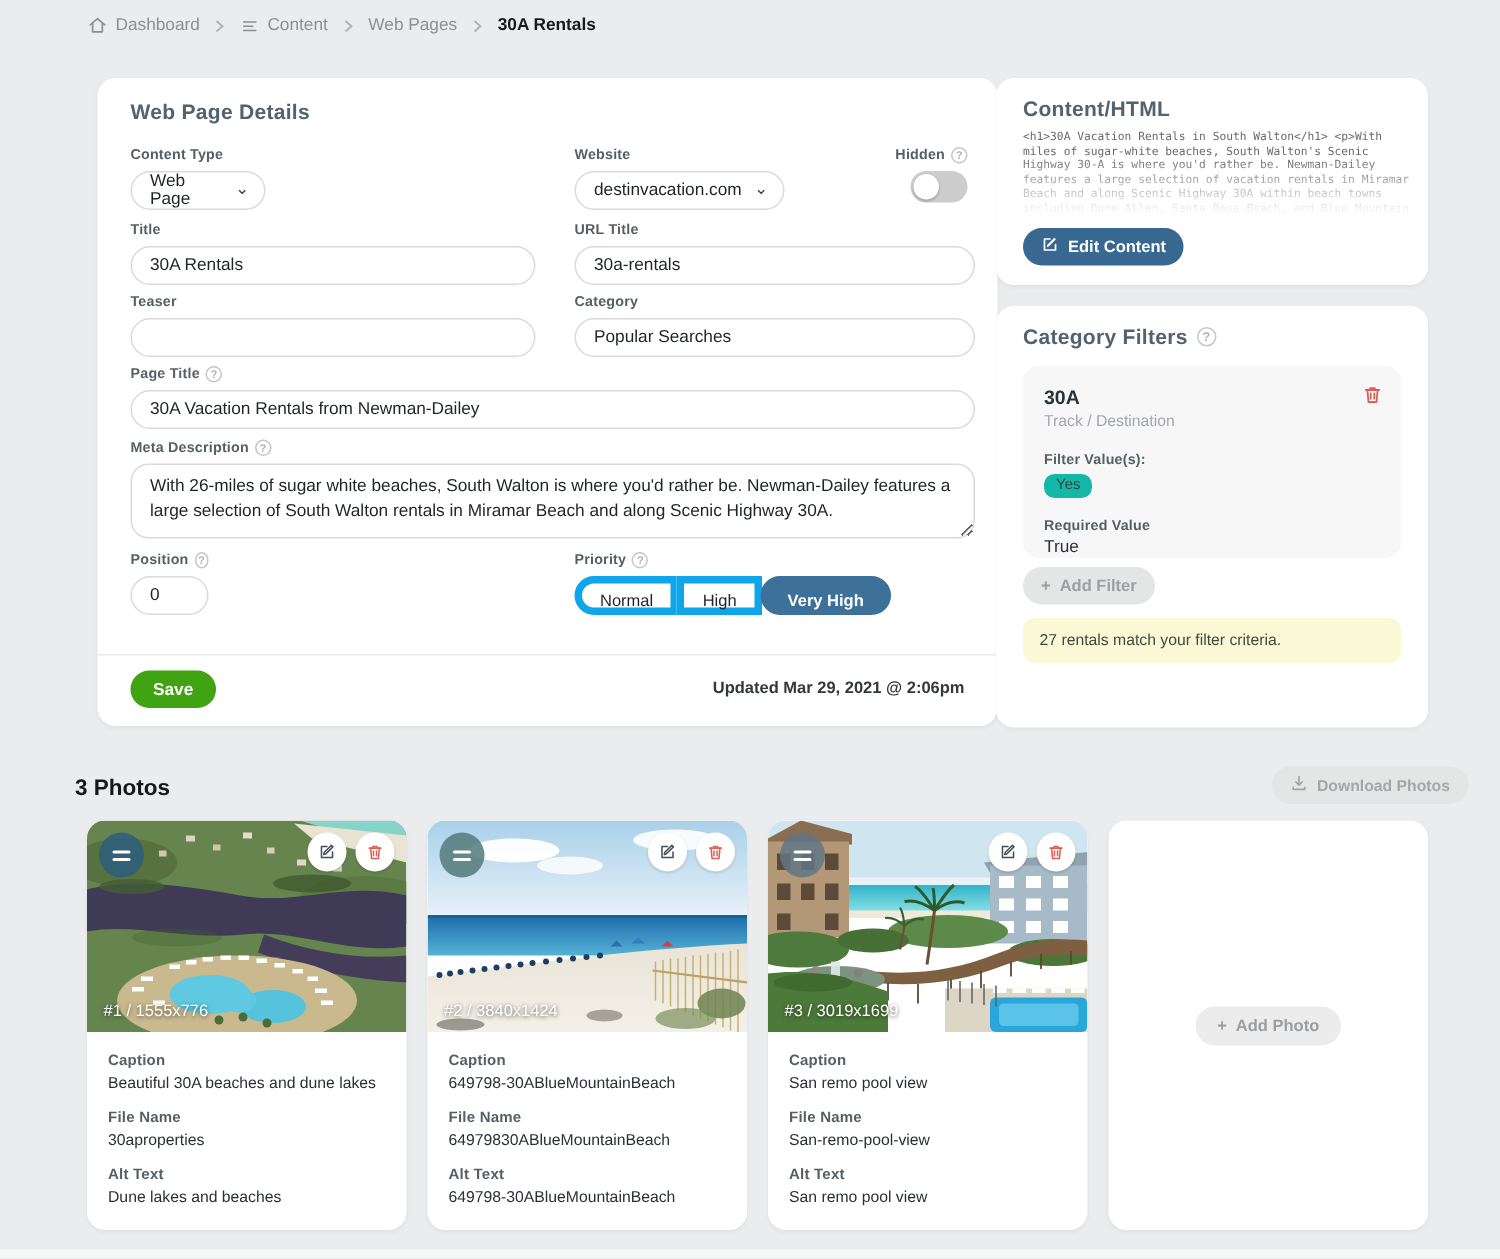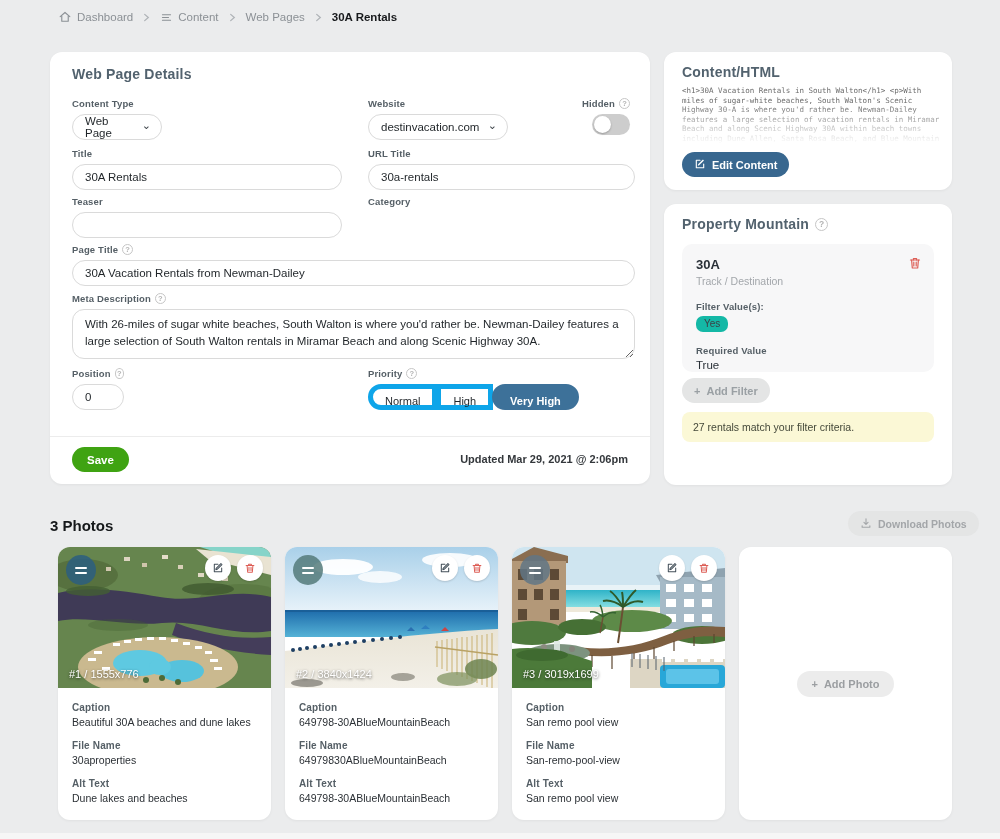--- a/index.html
+++ b/index.html
@@ -137,21 +137,21 @@
   <span class="crumb-sep">
       <svg width="9" height="9" viewBox="0 0 10 10" fill="none" stroke="#aeb2b6" stroke-width="1.4" stroke-linecap="round">
         <path d="M3 1.5 L7 5 L3 8.5"></path>
       </svg>
     </span>
   <span class="crumb crumb-current">
     <span>30A Rentals</span>
   </span>
 </nav>
 
-<section class="card" style="left:50px; top:52px; width:600px; height:432px;">
+<section class="card" style="left:65px; top:52px; width:600px; height:432px;">
   <h2 class="card-title abs" style="left:22px; top:14px;">Web Page Details</h2>
 
   <div class="abs" style="left:22px; top:46px; width:90px;">
     <div class="field-label">Content Type</div>
     <div class="tselect">
       <span>Web Page</span>
       <span class="chev">⌄</span>
     </div>
   </div>
   <div class="abs" style="left:318px; top:46px; width:140px;">
@@ -179,20 +179,21 @@
     <div class="field-label">URL Title</div>
     <input class="tinput" value="30a-rentals" style="">
   </div>
 
   <div class="abs" style="left:22px; top:144px; width:270px;">
     <div class="field-label">Teaser</div>
     <input class="tinput" value="" style="">
   </div>
   <div class="abs" style="left:318px; top:144px; width:267px;">
     <div class="field-label">Category</div>
+    <input class="tinput" value="Popular Searches" style="">
   </div>
 
   <div class="abs" style="left:22px; top:192px; width:563px;">
     <div class="field-label">
       <span>Page Title</span>
       <span class="help">?</span>
     </div>
     <input class="tinput" value="30A Vacation Rentals from Newman-Dailey" style="">
   </div>
 
@@ -238,21 +239,21 @@
     <span><svg width="12" height="12" viewBox="0 0 14 14" fill="none" stroke="#fff" stroke-width="1.3" stroke-linecap="round" stroke-linejoin="round">
           <path d="M7 2.7 H2.7 V11.3 H11.3 V7"></path>
           <path d="M6 8.6 L11.6 3 L10.4 1.8 L4.8 7.4 L4.5 9 Z" fill="#fff" stroke="none"></path>
         </svg></span>
     <span>Edit Content</span>
   </button>
 </section>
 
 <section class="card" style="left:664px; top:204px; width:288px; height:281px;">
   <h2 class="card-title abs" style="left:18px; top:12px; display:flex; align-items:center; gap:6px;">
-    <span>Property Mountain</span>
+    <span>Category Filters</span>
     <span class="help" style="width:13px;height:13px;font-size:8.5px;">?</span>
   </h2>
   <div class="filter-panel">
     <button class="icon-btn-red abs" style="right:12px; top:12px;">
       <span><svg width="14" height="14" viewBox="0 0 14 14" fill="none" stroke="currentColor" stroke-width="1.2" stroke-linecap="round" stroke-linejoin="round">
             <path d="M2.5 4 H11.5"></path>
             <path d="M5.4 4 V2.7 H8.6 V4"></path>
             <path d="M3.6 4 L4.3 12 H9.7 L10.4 4"></path>
             <path d="M5.8 6.2 V9.9 M8.2 6.2 V9.9"></path>
           </svg></span>

